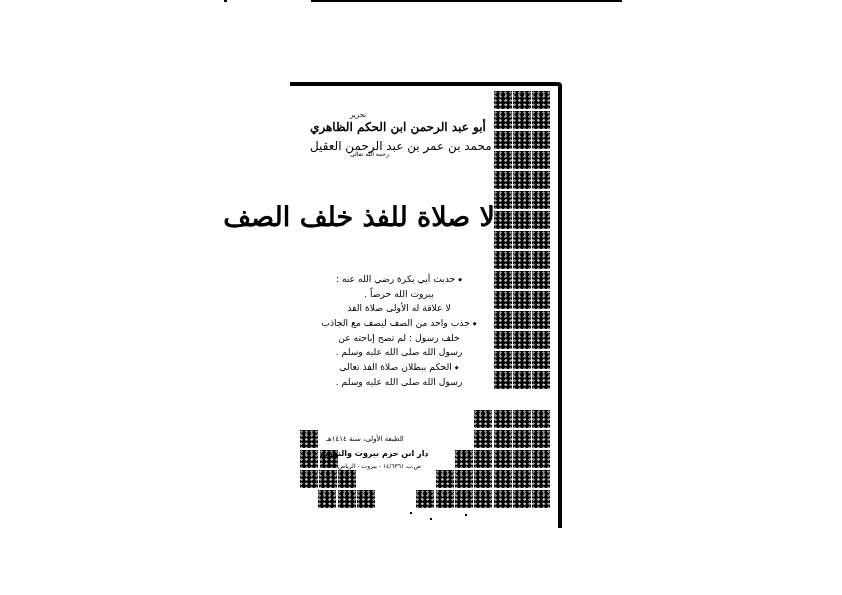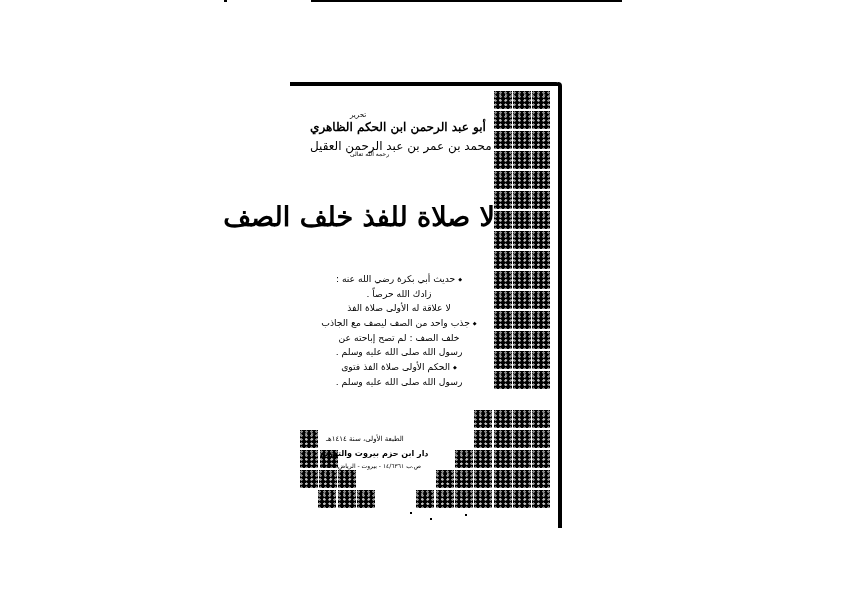--- a/index.html
+++ b/index.html
@@ -232,26 +232,26 @@
 
   <div class="text-block author-label">تحرير</div>
   <div class="text-block author-name">أبو عبد الرحمن ابن الحكم الظاهري</div>
   <div class="text-block author-full">محمد بن عمر بن عبد الرحمن العقيل</div>
   <div class="text-block author-prayer">رحمه الله تعالى</div>
 
   <div class="text-block title">لا صلاة للفذ خلف الصف</div>
 
   <div class="bullets">
     <div class="bullet-line lead">حديث أبي بكرة رضي الله عنه :</div>
-    <div class="bullet-line">زادك الله حرصاً .</div>
+    <div class="bullet-line">بيروت الله حرصاً .</div>
     <div class="bullet-line">لا علاقة له الأولى صلاة الفذ</div>
     <div class="bullet-line lead">جذب واحد من الصف ليصف مع الجاذب</div>
-    <div class="bullet-line">خلف الصف : لم تصح إباحته عن</div>
+    <div class="bullet-line">خلف رسول : لم تصح إباحته عن</div>
     <div class="bullet-line">رسول الله صلى الله عليه وسلم .</div>
-    <div class="bullet-line lead">الحكم الأولى صلاة الفذ فتوى</div>
+    <div class="bullet-line lead">الحكم ببطلان صلاة الفذ تعالى</div>
     <div class="bullet-line">رسول الله صلى الله عليه وسلم .</div>
   </div>
 
   <div class="text-block edition">الطبعة الأولى، سنة ١٤١٤هـ</div>
   <div class="text-block publisher">دار ابن حزم بيروت والتوزيع</div>
   <div class="text-block address">ص.ب ١٤/٦٣٦١ - بيروت - الرياض ١١٤٣٦</div>
 
   <div class="scatter-dot" style="left:120px;top:430px;"></div>
   <div class="scatter-dot" style="left:140px;top:436px;"></div>
   <div class="scatter-dot" style="left:175px;top:432px;"></div>

